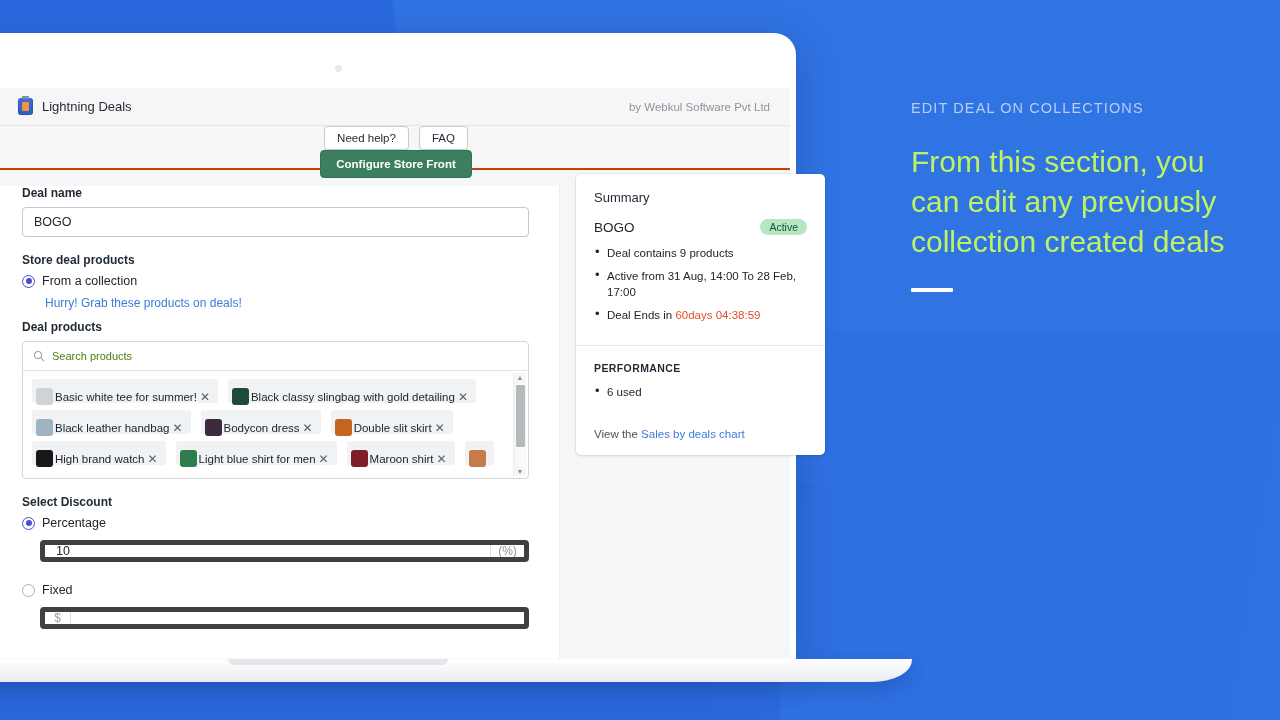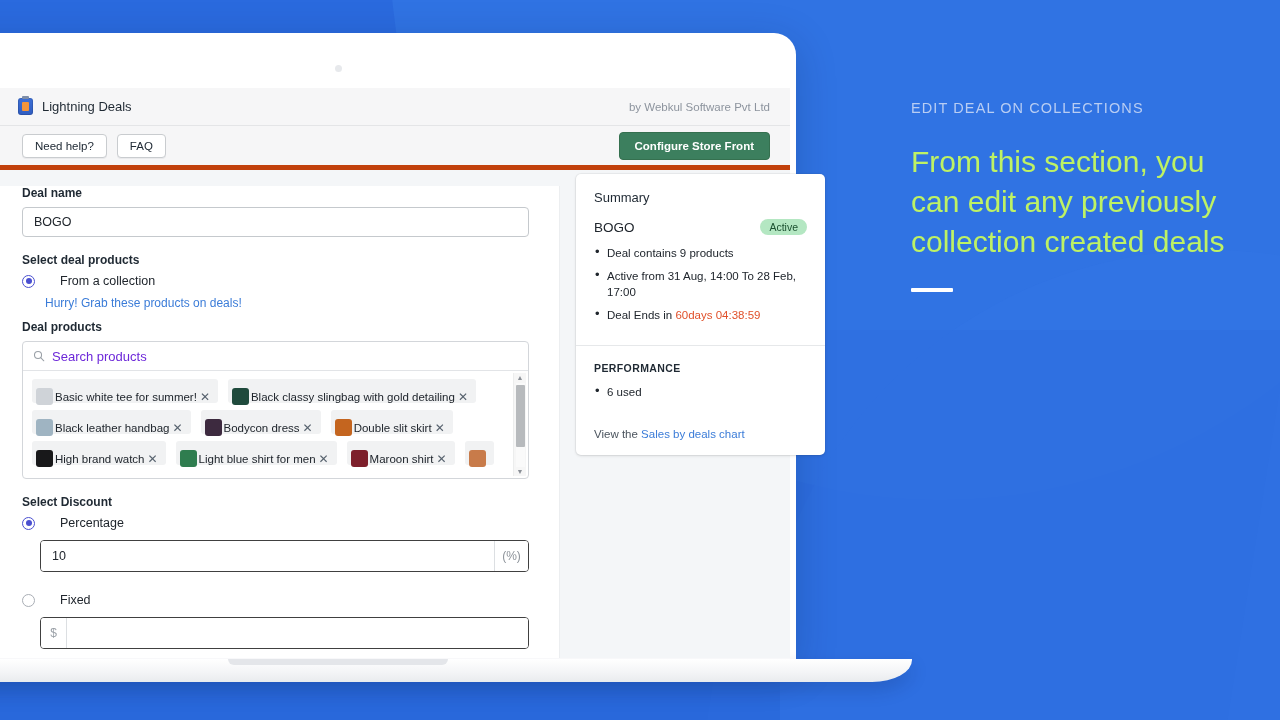--- a/index.html
+++ b/index.html
@@ -129,24 +129,25 @@
     width:7px; height:3px;
     background:#7d8da8;
     border-radius:1px;
   }
   .brand-name { font-size: 13px; color: #1f2933; }
   .byline { font-size: 11.5px; color: #8d949e; }
 
   #actionbar {
     height: 44px;
     background: #f6f6f7;
-    border-bottom: 5px solid #c2410c;
+    border-bottom: 2px solid #c2410c;
     display: flex; align-items: center;
     padding: 0 20px 0 22px;
     justify-content: space-between;
+    flex-direction: column;
   }
   .btn-group { display: flex; gap: 10px; }
   .btn-plain {
     background: #ffffff;
     border: 1px solid #c9cccf;
     border-radius: 4px;
     padding: 5px 12px;
     font-size: 11.5px;
     color: #212b36;
     cursor: pointer;
@@ -195,21 +196,21 @@
     padding: 0 11px;
     font-size: 12.5px;
     color: #20262d;
     background: #fff;
     outline: none;
     font-family: "Liberation Sans", sans-serif;
   }
   .spacer-16 { height: 16px; }
   .spacer-10 { height: 10px; }
 
-  .radio-row { display: flex; align-items: center; gap: 25px; margin-top: 3px; }
+  .radio-row { display: flex; align-items: center; gap: 7px; margin-top: 3px; }
   .radio {
     width: 13px; height: 13px;
     border-radius: 50%;
     border: 1px solid #a9aeb5;
     background: #fff;
     position: relative;
     flex: 0 0 auto;
     cursor: pointer;
   }
   .radio.on { border-color: #4a4fd0; border-width: 1.5px; }
@@ -239,21 +240,21 @@
     background: #fff;
     overflow: hidden;
   }
   .picker-search {
     height: 29px;
     display: flex; align-items: center;
     gap: 7px;
     padding: 0 10px;
     border-bottom: 1px solid #e2e4e7;
   }
-  .picker-search .ph { font-size: 13px; color: #6d28d9; }
+  .picker-search .ph { font-size: 11px; color: #4d7c0f; }
   .picker-body {
     position: relative;
     height: 107px;
     padding: 8px 9px 0 9px;
     overflow: hidden;
   }
   .chips {
     display: flex; flex-wrap: wrap; gap: 7px 10px;
     width: 478px;
   }
@@ -299,25 +300,25 @@
   .sb-track {
     position:absolute; left:2px; top:10px; width:9px; height:84px;
     background:#fafafa;
   }
 
   
   .money-input-wrap {
     display: flex;
     width: 489px;
     margin-left: 18px;
-    border: 1px solid #404040;
+    border: 5px solid #404040;
     border-radius: 4px;
     overflow: hidden;
     background: #fff;
-    height: 32px;
+    height: 22px;
   }
   .money-input {
     flex: 1;
     border: none; outline: none;
     padding: 0 11px;
     font-size: 12.5px;
     color: #20262d;
     font-family: "Liberation Sans", sans-serif;
   }
   .suffix {
@@ -449,21 +450,21 @@
 
     <div id="content">
 
       <div id="form-col">
 
         <label class="label">Deal name</label>
         <input class="text-input" type="text" value="BOGO" style="">
 
         <div class="spacer-16"></div>
 
-        <label class="label">Select deal products</label>
+        <label class="label">Store deal products</label>
 
         <div class="radio-row">
           <span class="radio on"></span>
           <span class="radio-label">From a collection</span>
         </div>
 
         <a class="sublink">Hurry! Grab these products on deals!</a>
 
         <div class="spacer-10"></div>
         <label class="label">Deal products</label>

